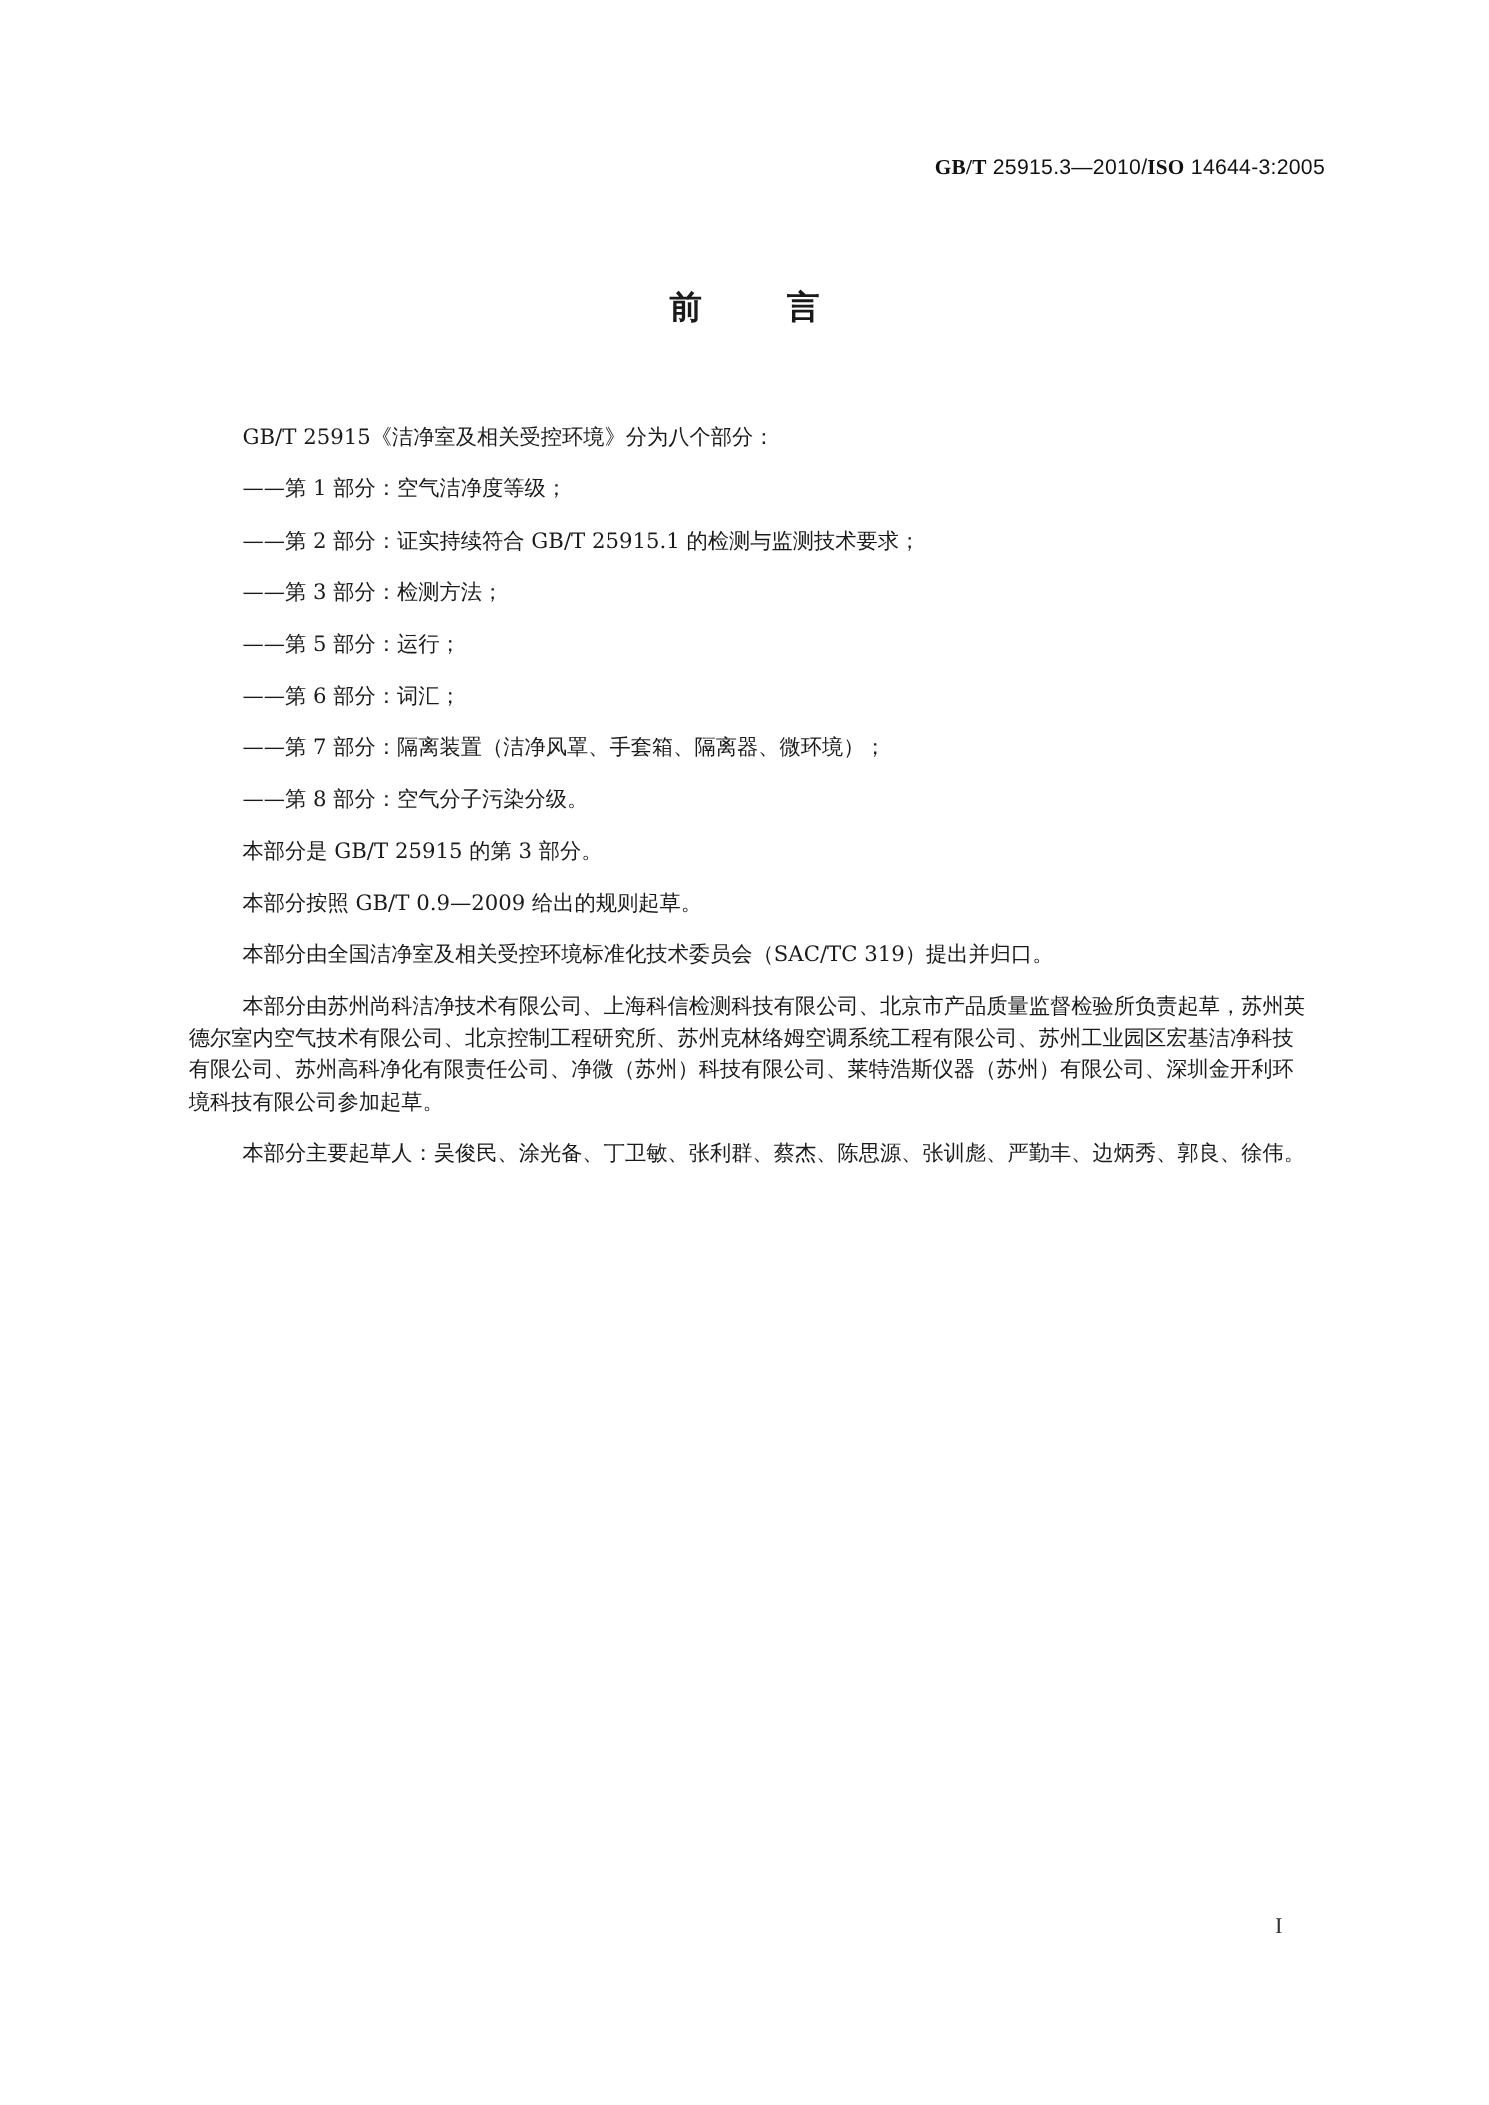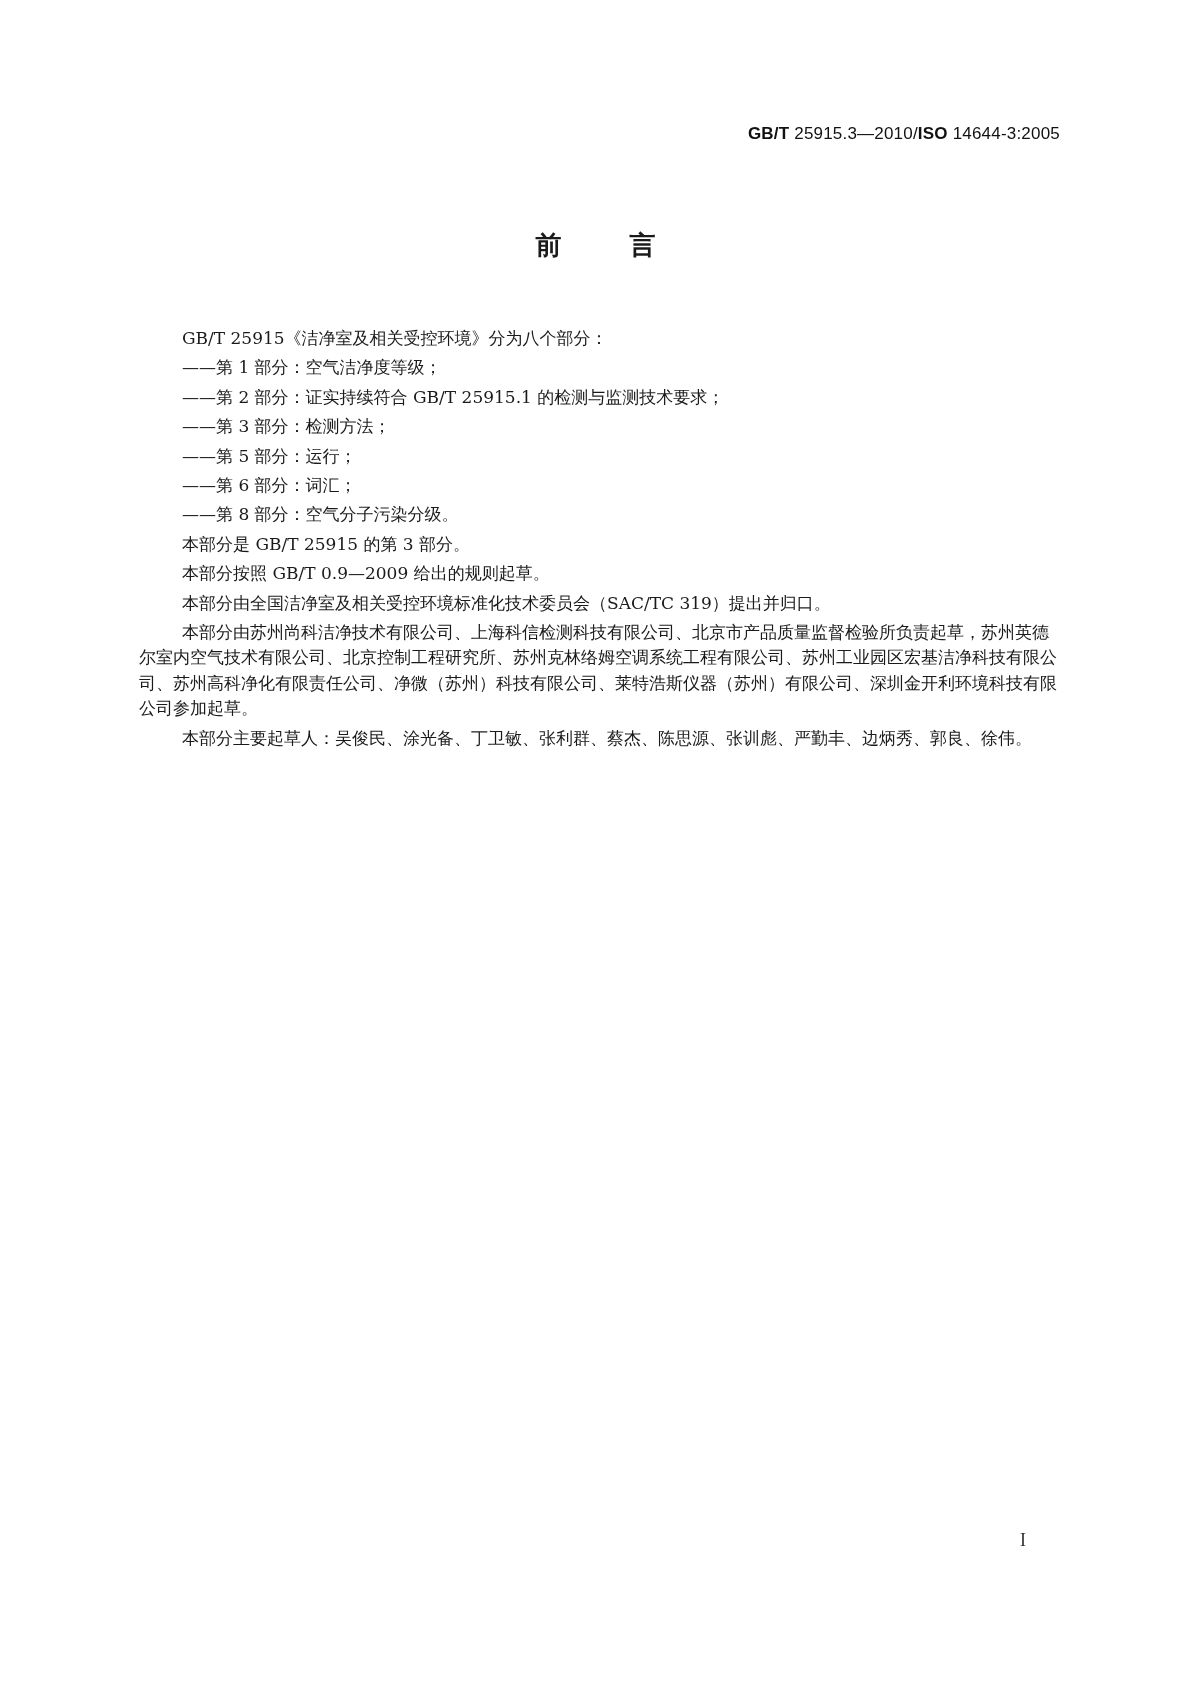--- a/index.html
+++ b/index.html
@@ -6,33 +6,33 @@
     body {
       width: 1191px; height: 1684px; position: relative; overflow: hidden;
       font-family: "DejaVu Serif", "Liberation Serif", serif;
       color: #1a1a1a;
     }
     .std-header {
       position: absolute; top: 124px; right: 131px;
       font-family: "Liberation Sans", "DejaVu Sans", sans-serif;
       font-size: 17px; letter-spacing: 0.2px; color: #111;
     }
-    .std-header b { font-family: Liberation Sans, sans-serif; font-weight: bold; }
+    .std-header b { font-family: Liberation Serif, serif; font-weight: bold; }
     .title {
       position: absolute; top: 228px; left: 0; width: 1191px;
       text-align: center; font-family: Liberation Sans, sans-serif;
       font-size: 26px; font-weight: bold; letter-spacing: 0;
     }
     .title span { display: inline-block; }
     .title .gap { width: 68px; }
     .body {
       position: absolute; top: 322px; left: 135px; width: 932px;
       font-size: 17px; line-height: 25.4px;
     }
-    .body p { margin: 4px; }
+    .body p { margin: 16px; }
     .indent { text-indent: 43px; }
     .dash { padding-left: 43px; }
     .page-num {
       position: absolute; top: 1530px; left: 1020px;
       font-family: "Liberation Serif", serif; font-size: 18px; color: #333;
     }
   </style>
 </head>
 <body>
 
@@ -44,20 +44,21 @@
   <span>前</span><span class="gap"></span><span>言</span>
 </div>
 
 <div class="body">
   <p class="indent">GB/T 25915《洁净室及相关受控环境》分为八个部分：</p>
   <p class="dash">——第 1 部分：空气洁净度等级；</p>
   <p class="dash">——第 2 部分：证实持续符合 GB/T 25915.1 的检测与监测技术要求；</p>
   <p class="dash">——第 3 部分：检测方法；</p>
   <p class="dash">——第 5 部分：运行；</p>
   <p class="dash">——第 6 部分：词汇；</p>
+  <p class="dash">——第 7 部分：隔离装置（洁净风罩、手套箱、隔离器、微环境）；</p>
   <p class="dash">——第 8 部分：空气分子污染分级。</p>
   <p class="indent">本部分是 GB/T 25915 的第 3 部分。</p>
   <p class="indent">本部分按照 GB/T 0.9—2009 给出的规则起草。</p>
   <p class="indent">本部分由全国洁净室及相关受控环境标准化技术委员会（SAC/TC 319）提出并归口。</p>
   <p class="indent">本部分由苏州尚科洁净技术有限公司、上海科信检测科技有限公司、北京市产品质量监督检验所负责起草，苏州英德尔室内空气技术有限公司、北京控制工程研究所、苏州克林络姆空调系统工程有限公司、苏州工业园区宏基洁净科技有限公司、苏州高科净化有限责任公司、净微（苏州）科技有限公司、莱特浩斯仪器（苏州）有限公司、深圳金开利环境科技有限公司参加起草。</p>
   <p class="indent">本部分主要起草人：吴俊民、涂光备、丁卫敏、张利群、蔡杰、陈思源、张训彪、严勤丰、边炳秀、郭良、徐伟。</p>
 </div>
 
 <div class="page-num">I</div>
 

